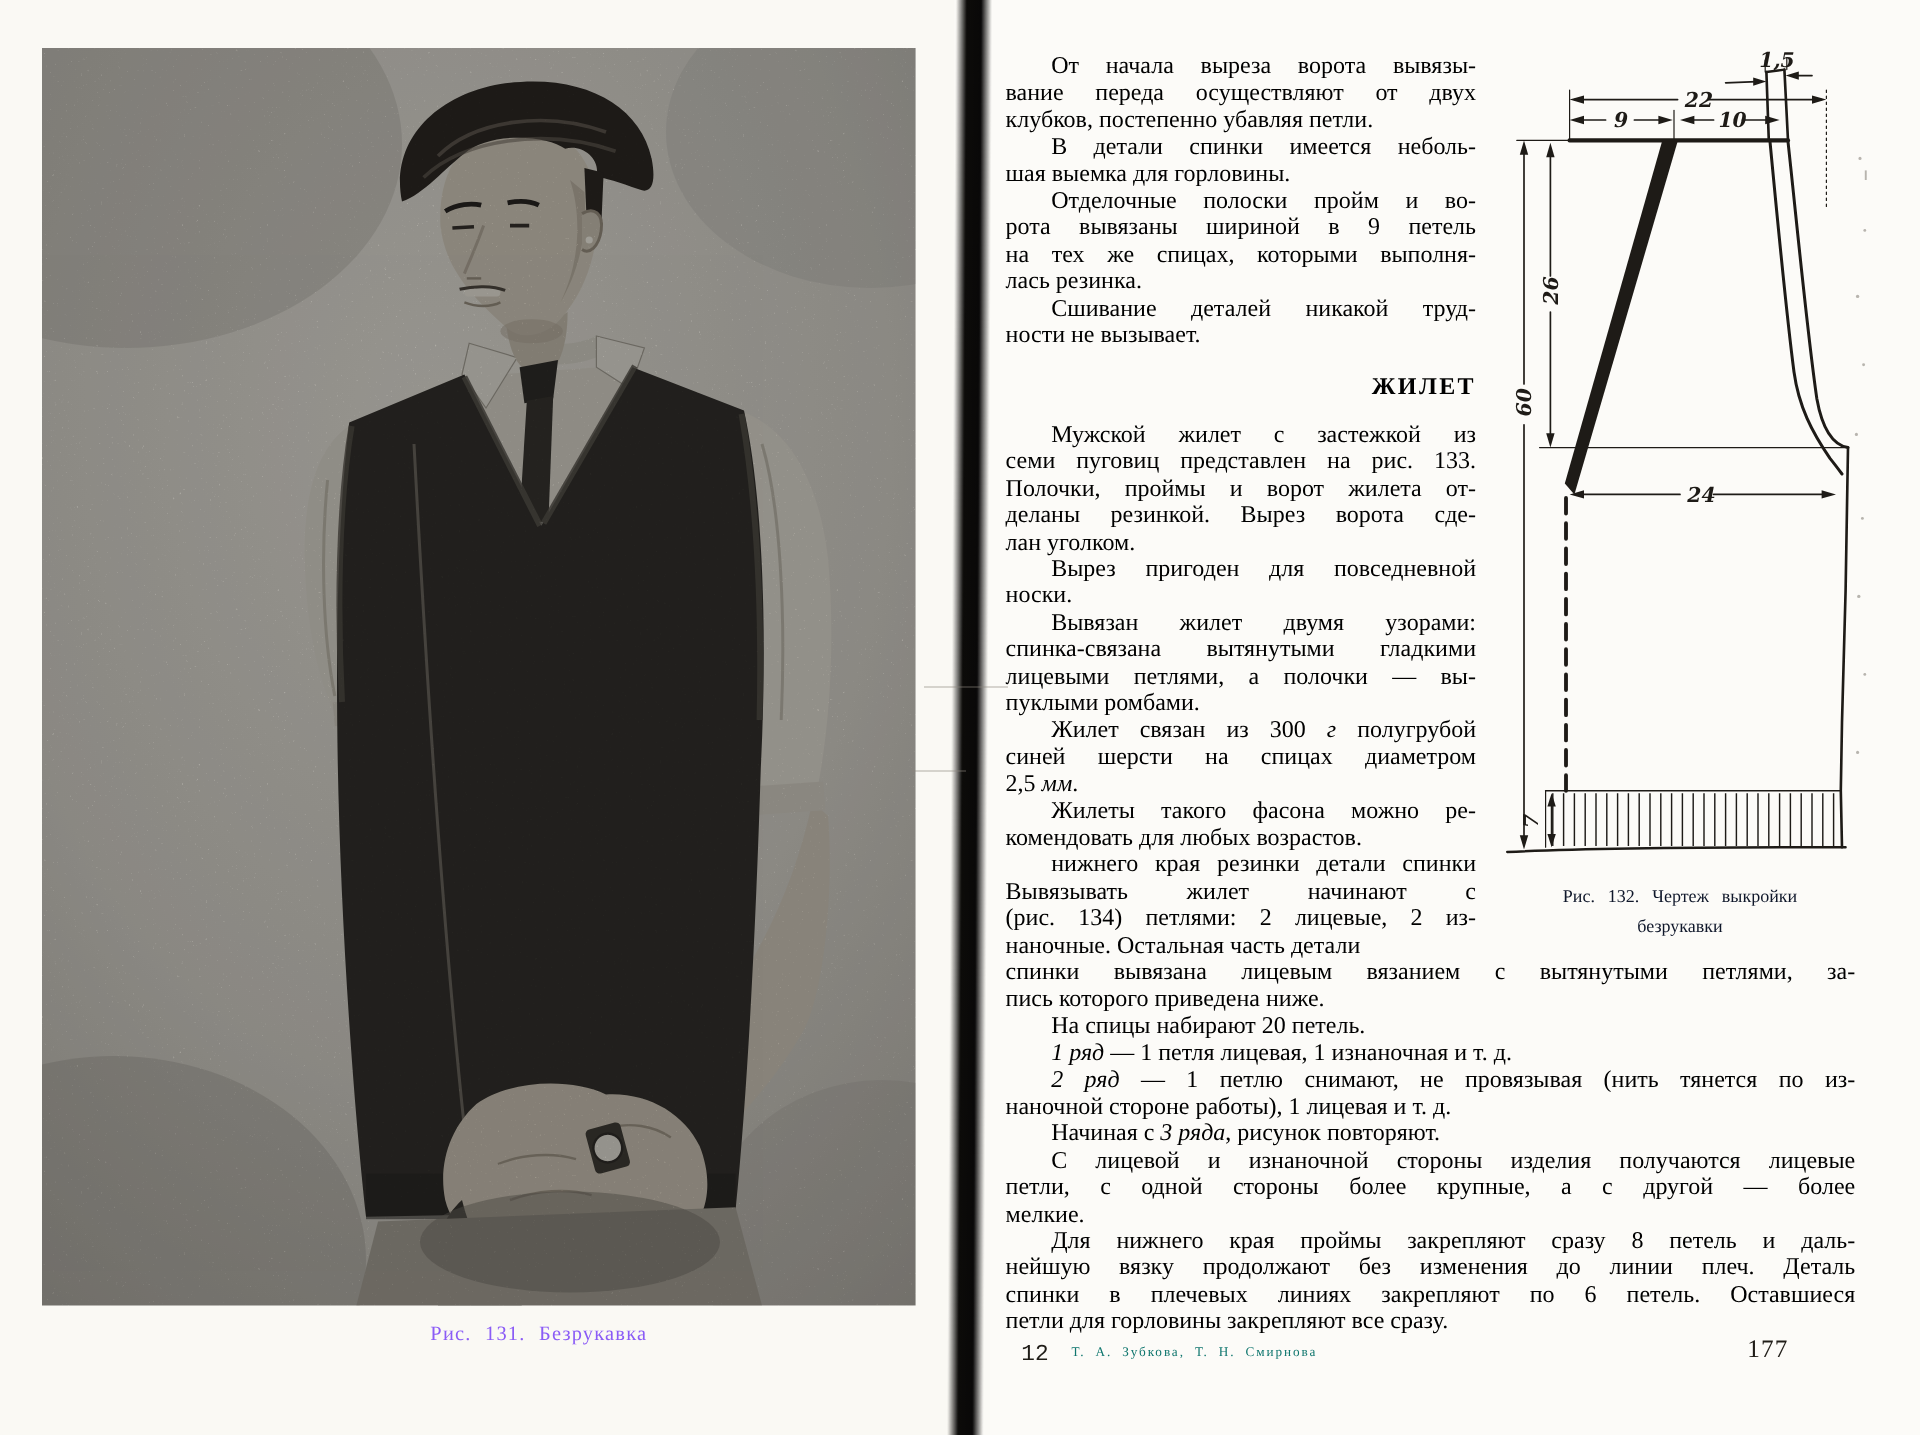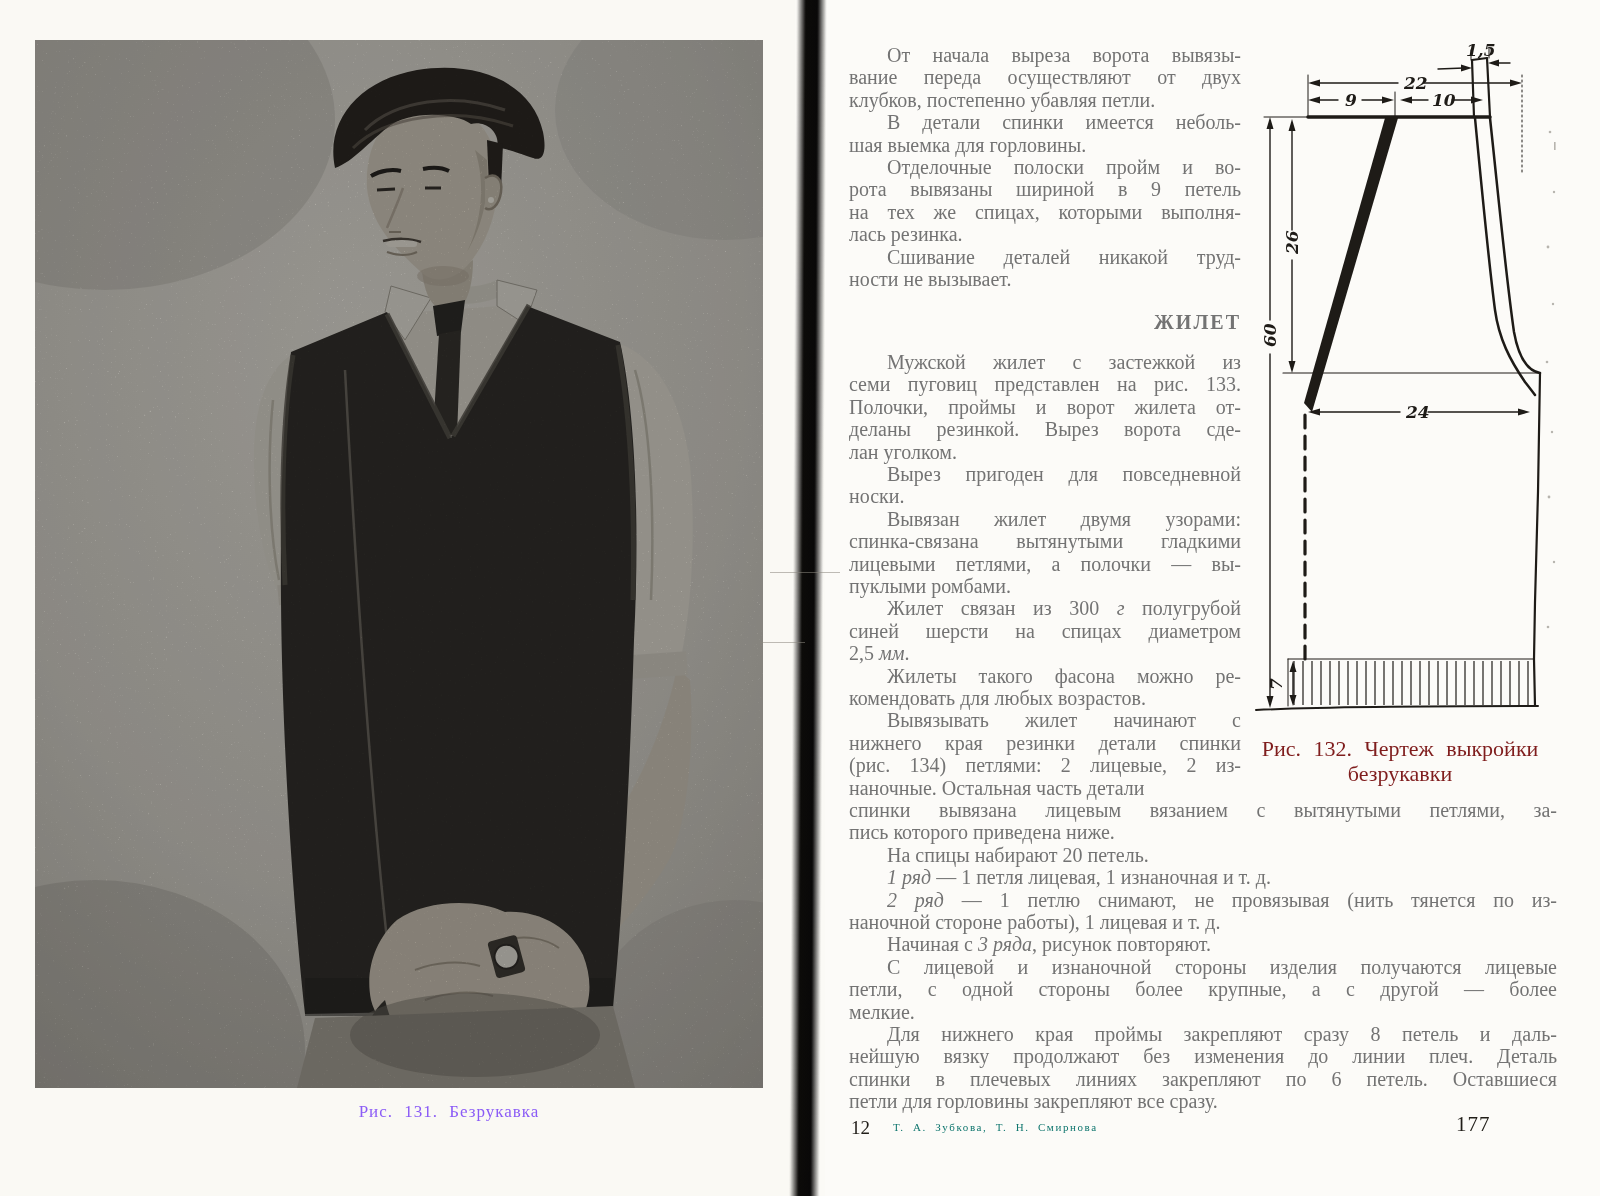--- a/index.html
+++ b/index.html
@@ -8,36 +8,36 @@
   #left-page{position:absolute;left:0;top:0;width:795px;height:1196px;background:#faf9f4;}
   #right-page{position:absolute;left:825px;top:0;width:775px;height:1196px;background:#fcfbf8;}
   #gutter{position:absolute;left:793px;top:-8px;width:30px;height:1212px;
           background:linear-gradient(90deg,rgba(20,18,15,0) 0%,#0c0b09 30%,#090808 70%,rgba(20,18,15,0) 100%);
           transform:rotate(0.35deg);filter:blur(0.6px);}
   #photo-box{position:absolute;left:35px;top:40px;width:728px;height:1048px;}
   #photo-box svg{display:block;}
   #left-caption{position:absolute;left:35px;top:1102px;width:628px;padding-left:100px;
           text-align:center;font-size:17px;letter-spacing:1px;word-spacing:6px;color:#8b5cf6;}
   .textflow{position:absolute;left:838px;top:44px;width:708px;
-          font-size:20px;line-height:22.4px;color:#737373;margin-left:11px;}
+          font-size:20px;line-height:22.4px;color:#000000;}
   .colhost{width:392px;}
   .widehost{width:708px;}
   .par{margin:0;}
   .tl{text-align:justify;text-align-last:justify;}
   .tl.end{text-align-last:left;}
   .par.ind .tl:first-child{text-indent:38px;}
   #vest-heading{width:392px;text-align:right;font-weight:bold;font-size:20px;
           letter-spacing:2px;margin:21px 0 17px 0;}
   #diagram-box{position:absolute;left:1238px;top:42px;width:330px;height:675px;}
   .dimlab{font-family:"DejaVu Serif",serif;font-style:italic;font-weight:bold;font-size:17px;fill:#1e1b17;}
   #fig-caption{position:absolute;left:1250px;top:736px;width:300px;text-align:center;
-          font-size:22px;line-height:25px;color:#7f1d1d;}
+          font-size:15px;line-height:25px;color:#0f172a;}
   #fig-caption .cap1{word-spacing:7px;}
   #page-footer{position:absolute;left:0;top:0;width:1600px;height:1196px;pointer-events:none;}
-  #sheet-number{position:absolute;left:851px;top:1117px;font-size:19px;}
+  #sheet-number{position:absolute;left:851px;top:1117px;font-size:19px;font-family:Liberation Mono, monospace;}
   #authors{position:absolute;left:893px;top:1121px;font-size:11px;letter-spacing:1.6px;word-spacing:4px;color:#0f766e;}
   #page-number{position:absolute;left:1456px;top:1112px;font-size:21px;letter-spacing:1px;}
   .scan-streak{position:absolute;height:1px;background:#8a867e;opacity:.55;}
 </style>
 </head>
 <body>
 
 <div id="spread">
 
   <div id="left-page"></div>
@@ -179,22 +179,22 @@
         <div class="par ind">
           <div class="tl">Жилет связан из 300 <i>г</i> полугрубой</div>
           <div class="tl">синей шерсти на спицах диаметром</div>
           <div class="tl end">2,5 <i>мм</i>.</div>
         </div>
         <div class="par ind">
           <div class="tl">Жилеты такого фасона можно ре-</div>
           <div class="tl end">комендовать для любых возрастов.</div>
         </div>
         <div class="par ind">
+          <div class="tl">нижнего края резинки детали спинки</div>
           <div class="tl">Вывязывать жилет начинают с</div>
-          <div class="tl">нижнего края резинки детали спинки</div>
           <div class="tl">(рис. 134) петлями: 2 лицевые, 2 из-</div>
           <div class="tl end">наночные. Остальная часть детали</div>
         </div>
       </div>
     <div class="widehost">
         <div class="par">
           <div class="tl">спинки вывязана лицевым вязанием с вытянутыми петлями, за-</div>
           <div class="tl end">пись которого приведена ниже.</div>
         </div>
         <div class="par ind">

